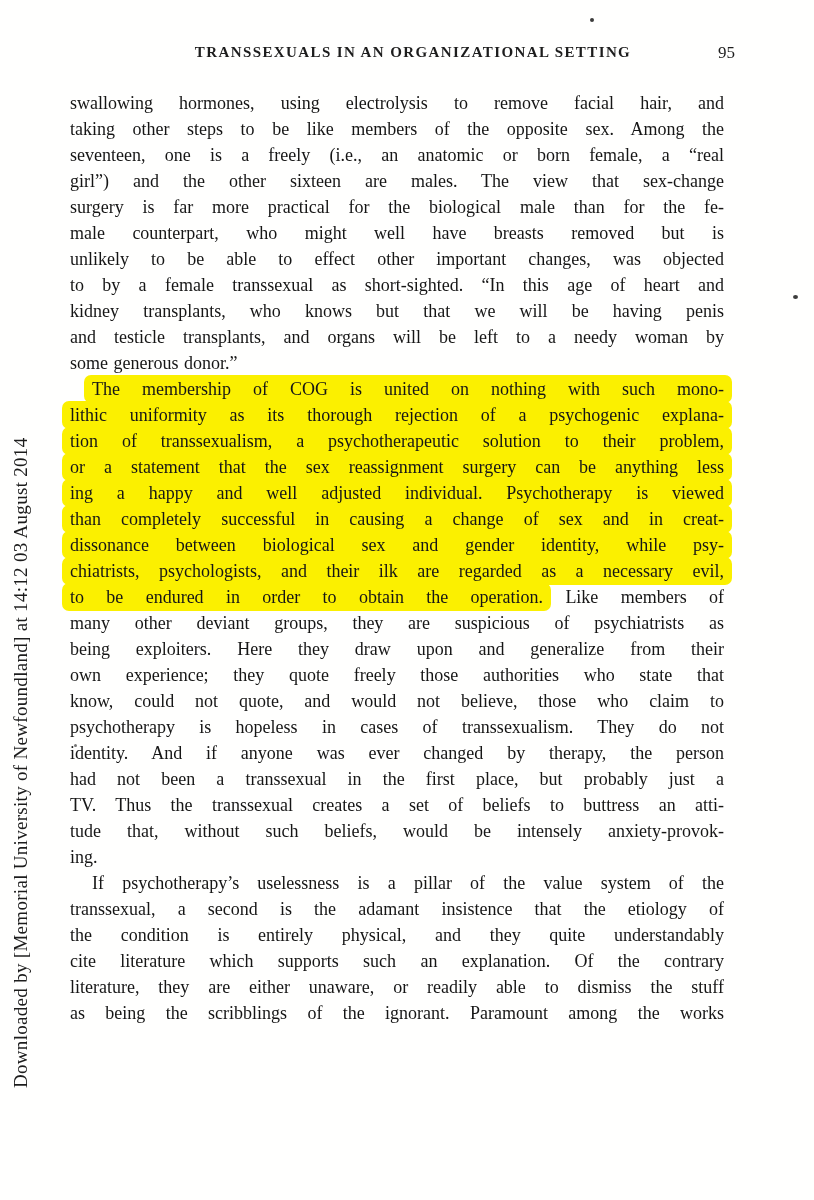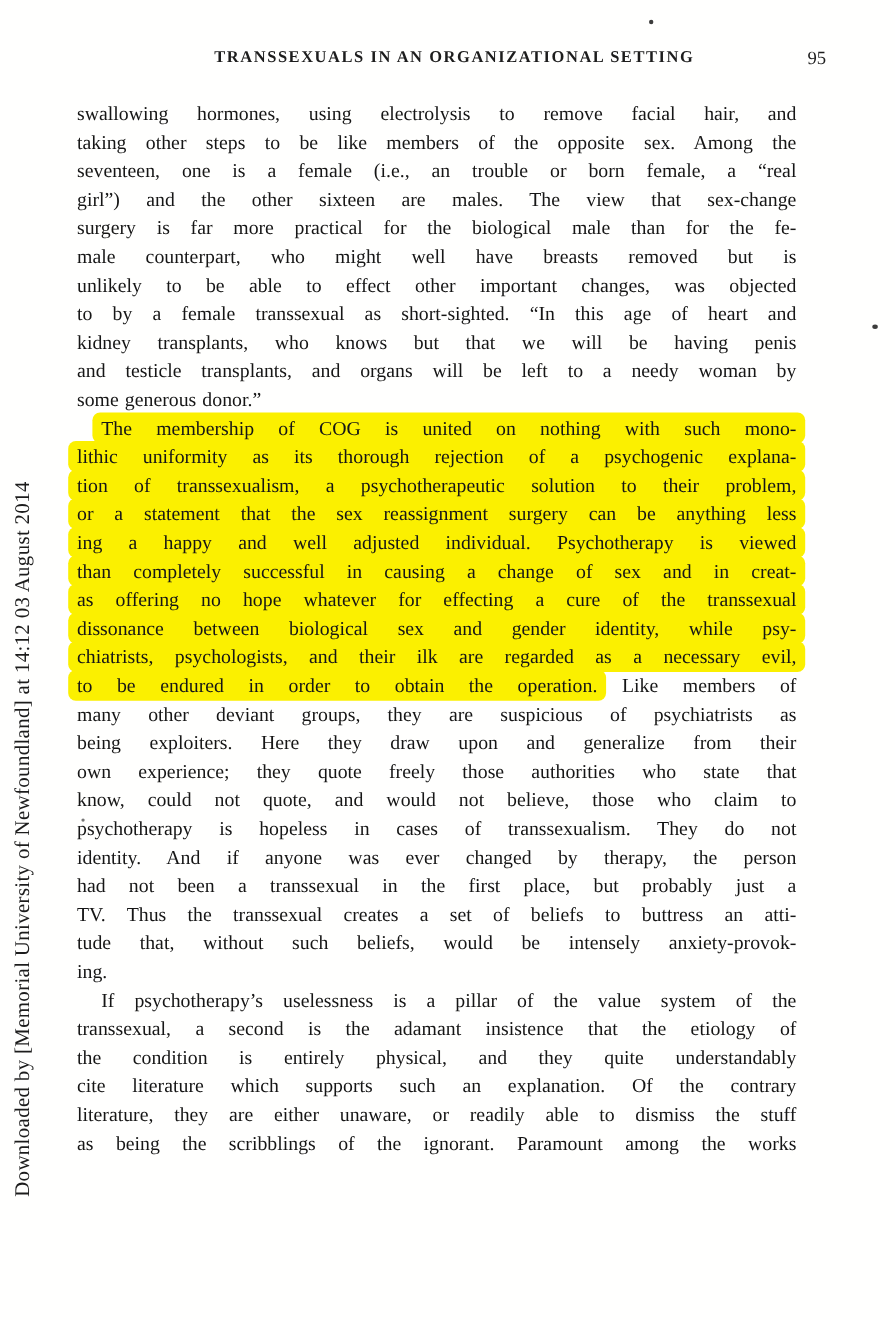--- a/index.html
+++ b/index.html
@@ -26,21 +26,20 @@
     color: #1d1d1d;
     white-space: nowrap;
   }
   .folio {
     position: absolute;
     top: 43px;
     left: 718px;
     width: 40px;
     font-size: 17px;
     color: #1d1d1d;
-    margin-left: 16px;
   }
 
   
   .text-block {
     position: absolute;
     top: 90px;
     left: 70px;
     width: 654px;
     font-size: 18px;
   }
@@ -90,36 +89,35 @@
 
 <div id="page">
 
   <div class="running-head">TRANSSEXUALS IN AN ORGANIZATIONAL SETTING</div>
 
   <div class="folio">95</div>
 
   <div class="text-block">
       <div class="line">swallowing hormones, using electrolysis to remove facial hair, and</div>
       <div class="line">taking other steps to be like members of the opposite sex. Among the</div>
-      <div class="line">seventeen, one is a female (i.e., an trouble or born female, a “real</div>
+      <div class="line">seventeen, one is a freely (i.e., an anatomic or born female, a “real</div>
       <div class="line">girl”) and the other sixteen are males. The view that sex-change</div>
       <div class="line">surgery is far more practical for the biological male than for the fe-</div>
       <div class="line">male counterpart, who might well have breasts removed but is</div>
       <div class="line">unlikely to be able to effect other important changes, was objected</div>
       <div class="line">to by a female transsexual as short-sighted. “In this age of heart and</div>
       <div class="line">kidney transplants, who knows but that we will be having penis</div>
       <div class="line">and testicle transplants, and organs will be left to a needy woman by</div>
       <div class="line end">some generous donor.”</div>
       <div class="line indent"><span class="hl">The membership of COG is united on nothing with such mono-</span></div>
       <div class="line"><span class="hl">lithic uniformity as its thorough rejection of a psychogenic explana-</span></div>
       <div class="line"><span class="hl">tion of transsexualism, a psychotherapeutic solution to their problem,</span></div>
       <div class="line"><span class="hl">or a statement that the sex reassignment surgery can be anything less</span></div>
       <div class="line"><span class="hl">ing a happy and well adjusted individual. Psychotherapy is viewed</span></div>
       <div class="line"><span class="hl">than completely successful in causing a change of sex and in creat-</span></div>
-      <div class="line"><span class="hl">as offering no hope whatever for effecting a cure of the transsexual</span></div>
       <div class="line"><span class="hl">dissonance between biological sex and gender identity, while psy-</span></div>
       <div class="line"><span class="hl">chiatrists, psychologists, and their ilk are regarded as a necessary evil,</span></div>
       <div class="line"><span class="hl">to be endured in order to obtain the operation.</span> Like members of</div>
       <div class="line">many other deviant groups, they are suspicious of psychiatrists as</div>
       <div class="line">being exploiters. Here they draw upon and generalize from their</div>
       <div class="line">own experience; they quote freely those authorities who state that</div>
       <div class="line">know, could not quote, and would not believe, those who claim to</div>
       <div class="line">psychotherapy is hopeless in cases of transsexualism. They do not</div>
       <div class="line">identity. And if anyone was ever changed by therapy, the person</div>
       <div class="line">had not been a transsexual in the first place, but probably just a</div>

